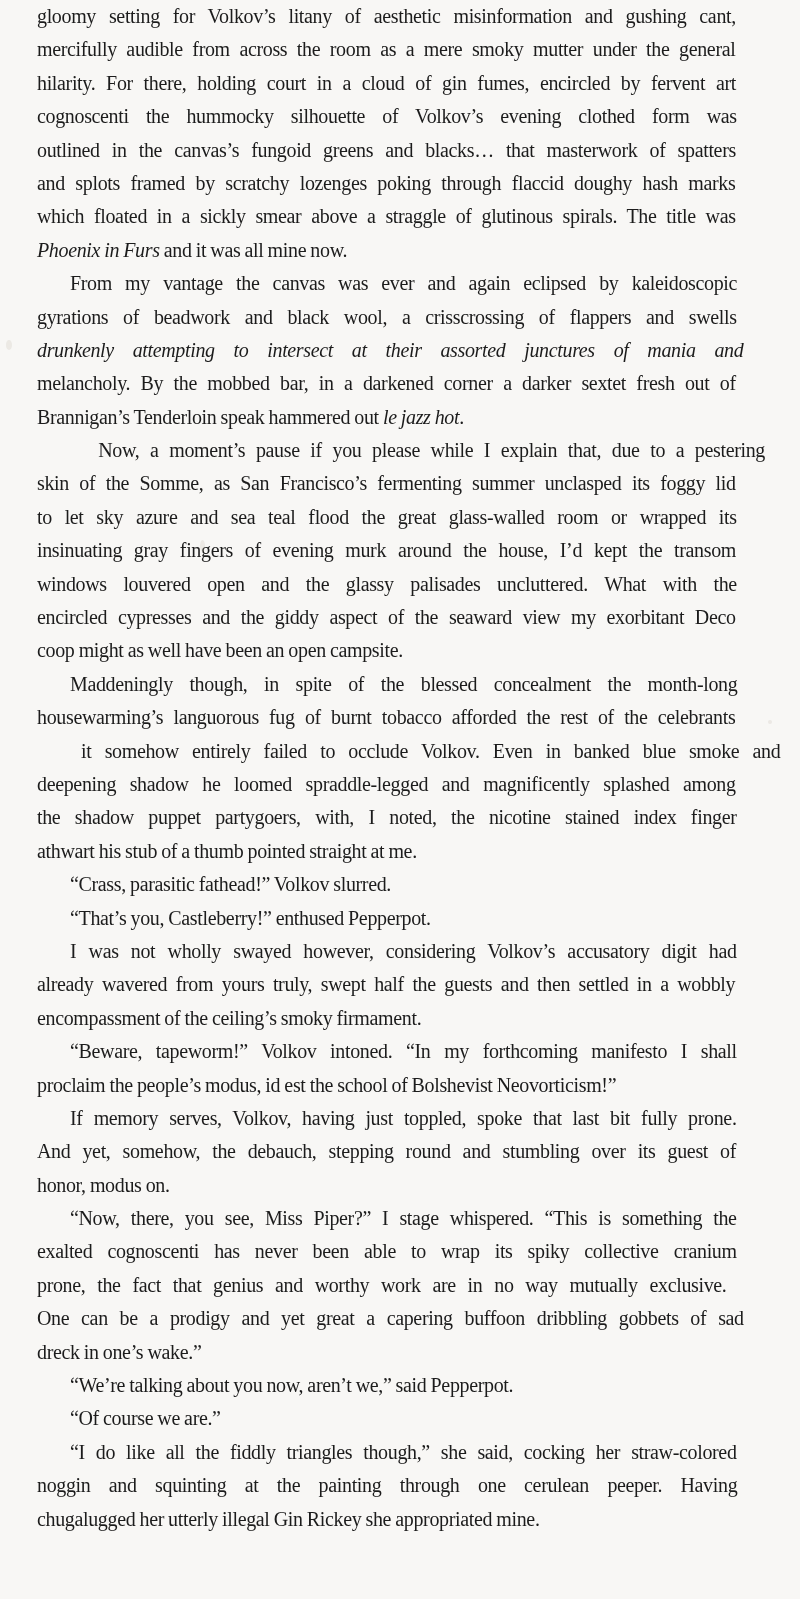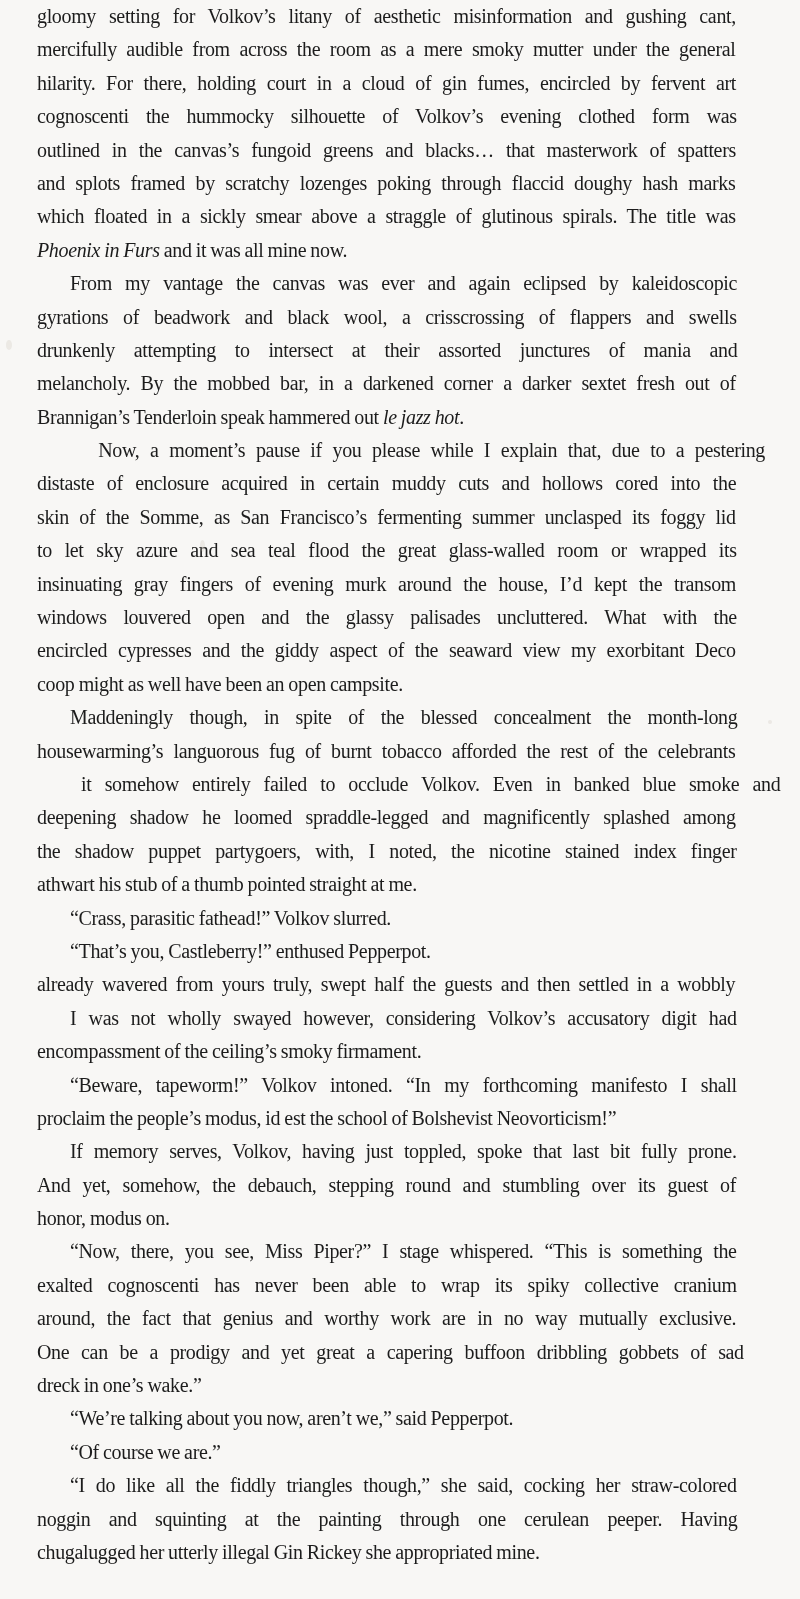--- a/index.html
+++ b/index.html
@@ -55,27 +55,26 @@
       <div class="line" style="word-spacing: 6.13839px;"><span>hilarity. For there, holding court in a cloud of gin fumes, encircled by fervent art</span></div>
       <div class="line" style="word-spacing: 12.5503px;"><span>cognoscenti the hummocky silhouette of Volkov’s evening clothed form was</span></div>
       <div class="line" style="word-spacing: 7.42614px;"><span>outlined in the canvas’s fungoid greens and blacks… that masterwork of spatters</span></div>
       <div class="line" style="word-spacing: 5.87216px;"><span>and splots framed by scratchy lozenges poking through flaccid doughy hash marks</span></div>
       <div class="line" style="word-spacing: 5.17299px;"><span>which floated in a sickly smear above a straggle of glutinous spirals. The title was</span></div>
       <div class="line"><i>Phoenix in Furs</i><span> and it was all mine now.</span></div>
     </div>
     <div class="paragraph">
       <div class="line indent" style="word-spacing: 8.52415px;"><span>From my vantage the canvas was ever and again eclipsed by kaleidoscopic</span></div>
       <div class="line" style="word-spacing: 10.1776px;"><span>gyrations of beadwork and black wool, a crisscrossing of flappers and swells</span></div>
-      <div class="line" style="word-spacing: 14.2016px;"><span>drunkenly attempting to intersect at their assorted junctures of mania and</span></div>
+      <div class="line" style="word-spacing: 14.2016px; font-style: italic;"><span>drunkenly attempting to intersect at their assorted junctures of mania and</span></div>
       <div class="line" style="word-spacing: 5.73438px;"><span>melancholy. By the mobbed bar, in a darkened corner a darker sextet fresh out of</span></div>
       <div class="line"><span>Brannigan’s Tenderloin speak hammered out </span><i>le jazz hot</i><span>.</span></div>
     </div>
     <div class="paragraph">
       <div class="line indent" style="word-spacing: 5.97879px; text-align: right;"><span>Now, a moment’s pause if you please while I explain that, due to a pestering</span></div>
-      <div class="line" style="word-spacing: 7.89974px;"><span>distaste of enclosure acquired in certain muddy cuts and hollows cored into the</span></div>
       <div class="line" style="word-spacing: 5.75781px;"><span>skin of the Somme, as San Francisco’s fermenting summer unclasped its foggy lid</span></div>
       <div class="line" style="word-spacing: 8.1317px;"><span>to let sky azure and sea teal flood the great glass-walled room or wrapped its</span></div>
       <div class="line" style="word-spacing: 7.1862px;"><span>insinuating gray fingers of evening murk around the house, I’d kept the transom</span></div>
       <div class="line" style="word-spacing: 11.9812px;"><span>windows louvered open and the glassy palisades uncluttered. What with the</span></div>
       <div class="line" style="word-spacing: 6.10286px;"><span>encircled cypresses and the giddy aspect of the seaward view my exorbitant Deco</span></div>
       <div class="line"><span>coop might as well have been an open campsite.</span></div>
     </div>
     <div class="paragraph">
       <div class="line indent" style="word-spacing: 11.9514px;"><span>Maddeningly though, in spite of the blessed concealment the month-long</span></div>
       <div class="line" style="word-spacing: 5.59233px;"><span>housewarming’s languorous fug of burnt tobacco afforded the rest of the celebrants</span></div>
@@ -84,37 +83,37 @@
       <div class="line" style="word-spacing: 9.8267px;"><span>the shadow puppet partygoers, with, I noted, the nicotine stained index finger</span></div>
       <div class="line"><span>athwart his stub of a thumb pointed straight at me.</span></div>
     </div>
     <div class="paragraph">
       <div class="line indent"><span>“Crass, parasitic fathead!” Volkov slurred.</span></div>
     </div>
     <div class="paragraph">
       <div class="line indent"><span>“That’s you, Castleberry!” enthused Pepperpot.</span></div>
     </div>
     <div class="paragraph">
+      <div class="line indent" style="word-spacing: 7.57969px;"><span>I was not wholly swayed however, considering Volkov’s accusatory digit had</span></div>
       <div class="line" style="word-spacing: 3.85938px;"><span>already wavered from yours truly, swept half the guests and then settled in a wobbly</span></div>
-      <div class="line indent" style="word-spacing: 7.57969px;"><span>I was not wholly swayed however, considering Volkov’s accusatory digit had</span></div>
       <div class="line"><span>encompassment of the ceiling’s smoky firmament.</span></div>
     </div>
     <div class="paragraph">
       <div class="line indent" style="word-spacing: 9.01736px;"><span>“Beware, tapeworm!” Volkov intoned. “In my forthcoming manifesto I shall</span></div>
       <div class="line"><span>proclaim the people’s modus, id est the school of Bolshevist Neovorticism!”</span></div>
     </div>
     <div class="paragraph">
       <div class="line indent" style="word-spacing: 6.35938px;"><span>If memory serves, Volkov, having just toppled, spoke that last bit fully prone.</span></div>
       <div class="line" style="word-spacing: 7.42318px;"><span>And yet, somehow, the debauch, stepping round and stumbling over its guest of</span></div>
       <div class="line"><span>honor, modus on.</span></div>
     </div>
     <div class="paragraph">
       <div class="line indent" style="word-spacing: 6.40365px;"><span>“Now, there, you see, Miss Piper?” I stage whispered. “This is something the</span></div>
       <div class="line" style="word-spacing: 10.4418px;"><span>exalted cognoscenti has never been able to wrap its spiky collective cranium</span></div>
-      <div class="line" style="word-spacing: 7.13341px;"><span>around, the fact that genius and worthy work are in no way mutually exclusive.</span></div>
+      <div class="line" style="word-spacing: 7.13341px;"><span>prone, the fact that genius and worthy work are in no way mutually exclusive.</span></div>
       <div class="line" style="word-spacing: 7.15513px;"><span>One can be a prodigy and yet great a capering buffoon dribbling gobbets of sad</span></div>
       <div class="line"><span>dreck in one’s wake.”</span></div>
     </div>
     <div class="paragraph">
       <div class="line indent"><span>“We’re talking about you now, aren’t we,” said Pepperpot.</span></div>
     </div>
     <div class="paragraph">
       <div class="line indent"><span>“Of course we are.”</span></div>
     </div>
     <div class="paragraph">

